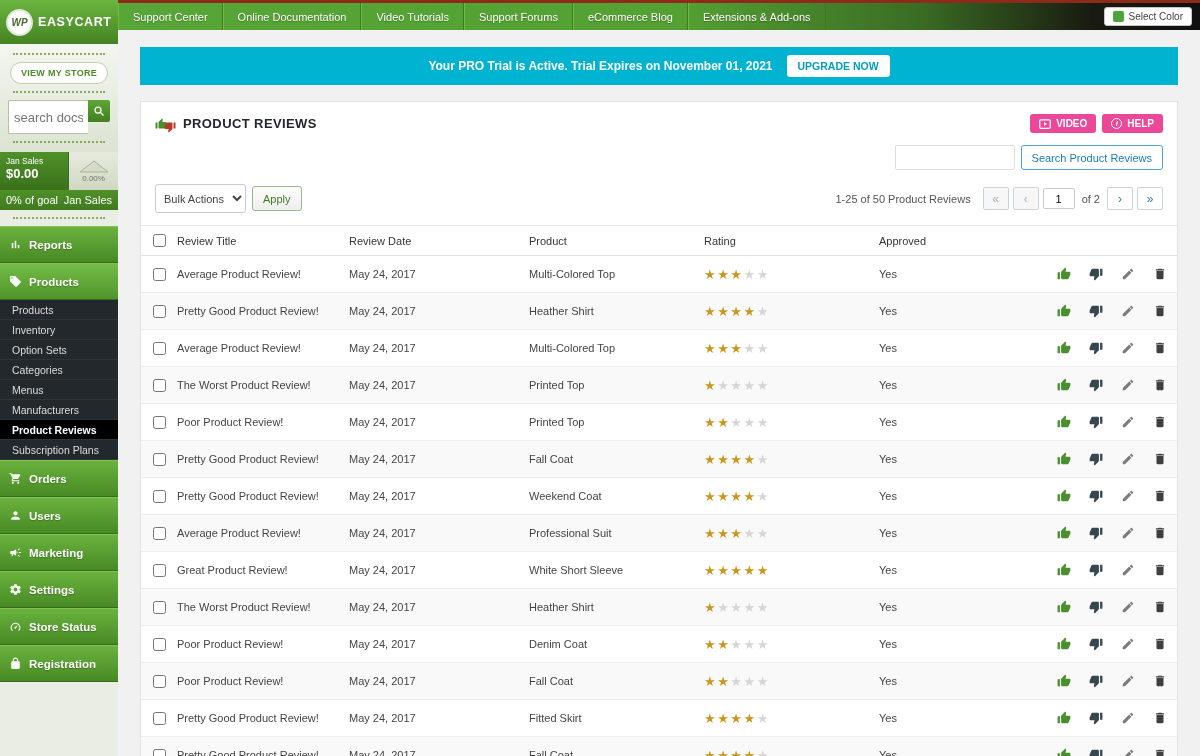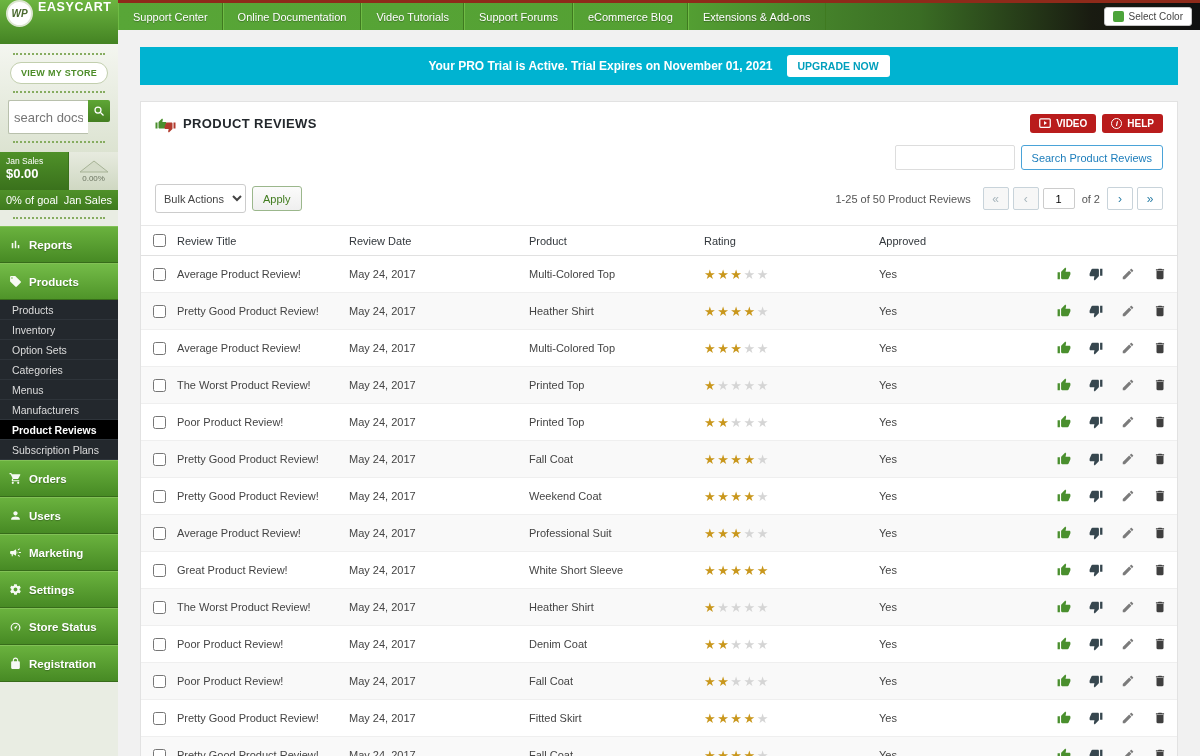--- a/index.html
+++ b/index.html
@@ -5,21 +5,21 @@
   * { box-sizing: border-box; }
   html,body { margin:0; padding:0; }
   body {
     width:1200px; height:756px; overflow:hidden; position:relative;
     font-family:"Liberation Sans","DejaVu Sans",sans-serif;
     background:#f1f1f1; color:#444;
   }
 
   
   .sidebar { position:absolute; left:0; top:0; width:118px; height:756px; background:#e9ede3; z-index:5; }
-  .logo { height:44px; background:linear-gradient(180deg,#6cb540,#448323); display:flex; gap:5px; padding:0 6px; }
+  .logo { height:44px; background:linear-gradient(180deg,#6cb540,#448323); display:flex; align-items:center; gap:5px; padding:0 6px; }
   .logo-circle { width:27px; height:27px; border-radius:50%; background:#fff; border:2px solid #dde6d2;
     color:#48682c; font-weight:bold; font-style:italic; font-size:10px; display:flex; align-items:center; justify-content:center; flex:none; }
   .logo-text { color:#fff; font-weight:bold; font-size:12.5px; letter-spacing:.6px; }
   .side-light { background:linear-gradient(180deg,#f4f6f0,#dce3d1); padding:2px 0 2px; }
   .dots { border-top:2px dotted #86ac60; margin:7px 13px; height:0; }
   .view-store { display:block; margin:3px auto; background:#fff; color:#4c8c28; border:1px solid #c2cfae;
     border-radius:11px; font-size:9px; font-weight:bold; padding:5px 10px; letter-spacing:.3px; cursor:pointer; }
   .doc-search { display:flex; margin:4px 8px; }
   .doc-search input { flex:1; width:60px; height:18px; border:1px solid #b8c0ac; border-right:none;
     font-size:13px; padding:16px 5px; color:#666; background:#fff; border-radius:2px 0 0 2px; outline:none; }
@@ -66,22 +66,22 @@
     padding:5px 11px; cursor:pointer; }
 
   .panel { margin:16px 22px 0; background:#fff; border:1px solid #e2e2e2; min-height:660px; }
   .panel-head { display:flex; justify-content:space-between; align-items:center; padding:12px 14px 10px; }
   .panel-title-wrap { display:flex; align-items:center; gap:7px; }
   .title-icon { display:inline-flex; align-items:center; }
   .title-icon .t-up { width:12px; height:12px; fill:#4a8f2e; }
   .title-icon .t-down { width:12px; height:12px; fill:#b23b2e; transform:rotate(180deg); margin-left:-3px; margin-top:6px; }
   h1.page-title { font-size:13px; margin:0; letter-spacing:.4px; color:#23282d; }
   .head-buttons { display:flex; gap:6px; }
-  .gray-btn { background:#b91c1c; color:#fff; border:none; border-radius:3px; font-size:10px; font-weight:bold;
-    padding:4px 9px; display:flex; gap:5px; cursor:pointer; }
+  .gray-btn { background:#ec4899; color:#fff; border:none; border-radius:3px; font-size:10px; font-weight:bold;
+    padding:4px 9px; display:flex; align-items:center; gap:5px; cursor:pointer; }
   .vid-icon svg { width:12px; height:10px; display:block; }
   .help-circle { width:11px; height:11px; border:1.5px solid #fff; border-radius:50%; font-size:8px; font-weight:bold;
     font-style:italic; display:flex; align-items:center; justify-content:center; }
 
   .search-row { display:flex; justify-content:flex-end; gap:6px; padding:2px 14px 10px; }
   .review-search { width:120px; height:25px; border:1px solid #ddd; padding:0 6px; border-radius:2px; outline:none; }
   .search-reviews-btn { background:#fff; border:1px solid #4aa3d8; color:#1c7dbb; font-size:11px; border-radius:3px;
     padding:0 10px; height:25px; cursor:pointer; }
 
   .bulk-row { display:flex; justify-content:space-between; align-items:center; padding:4px 14px 12px; }

